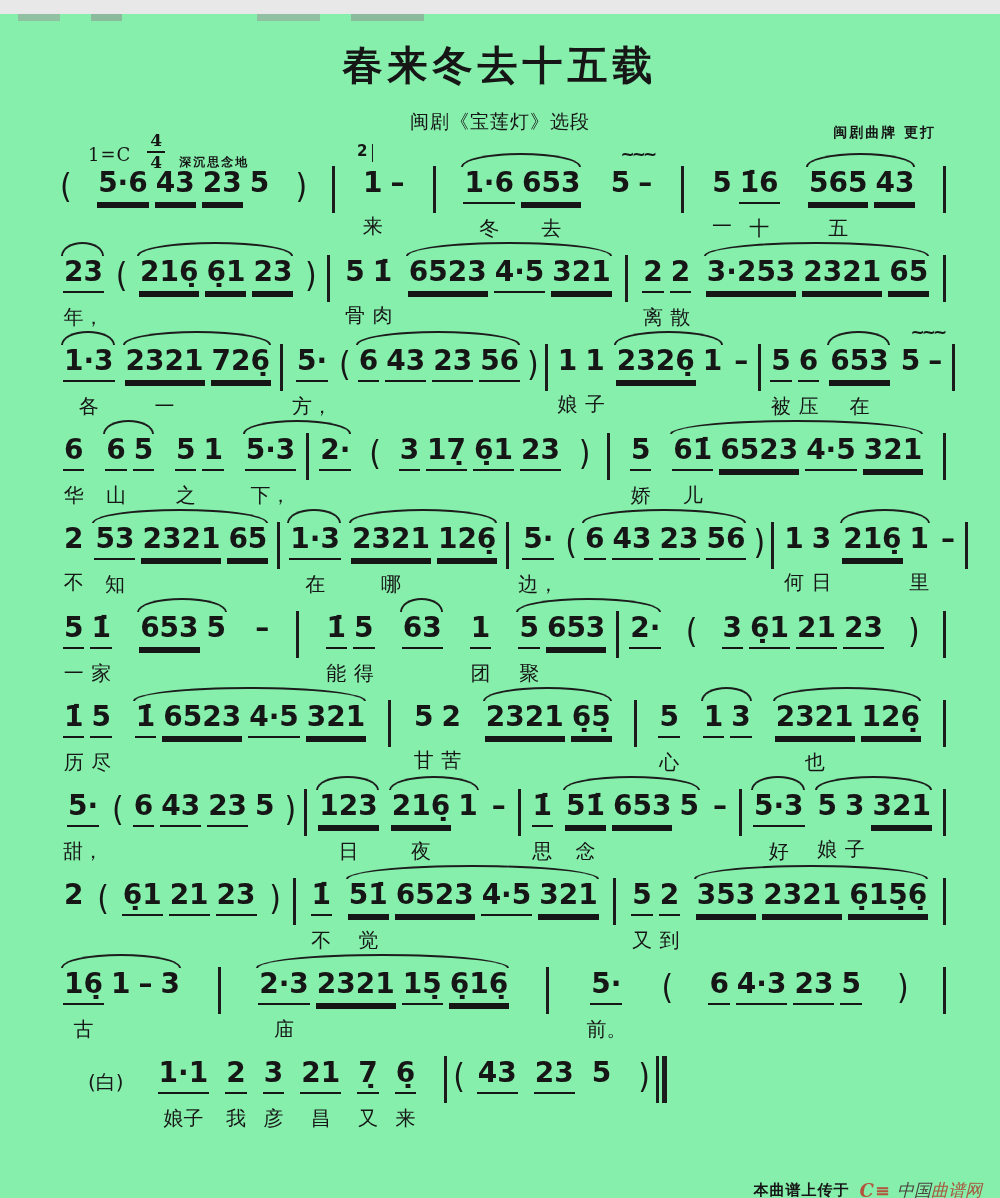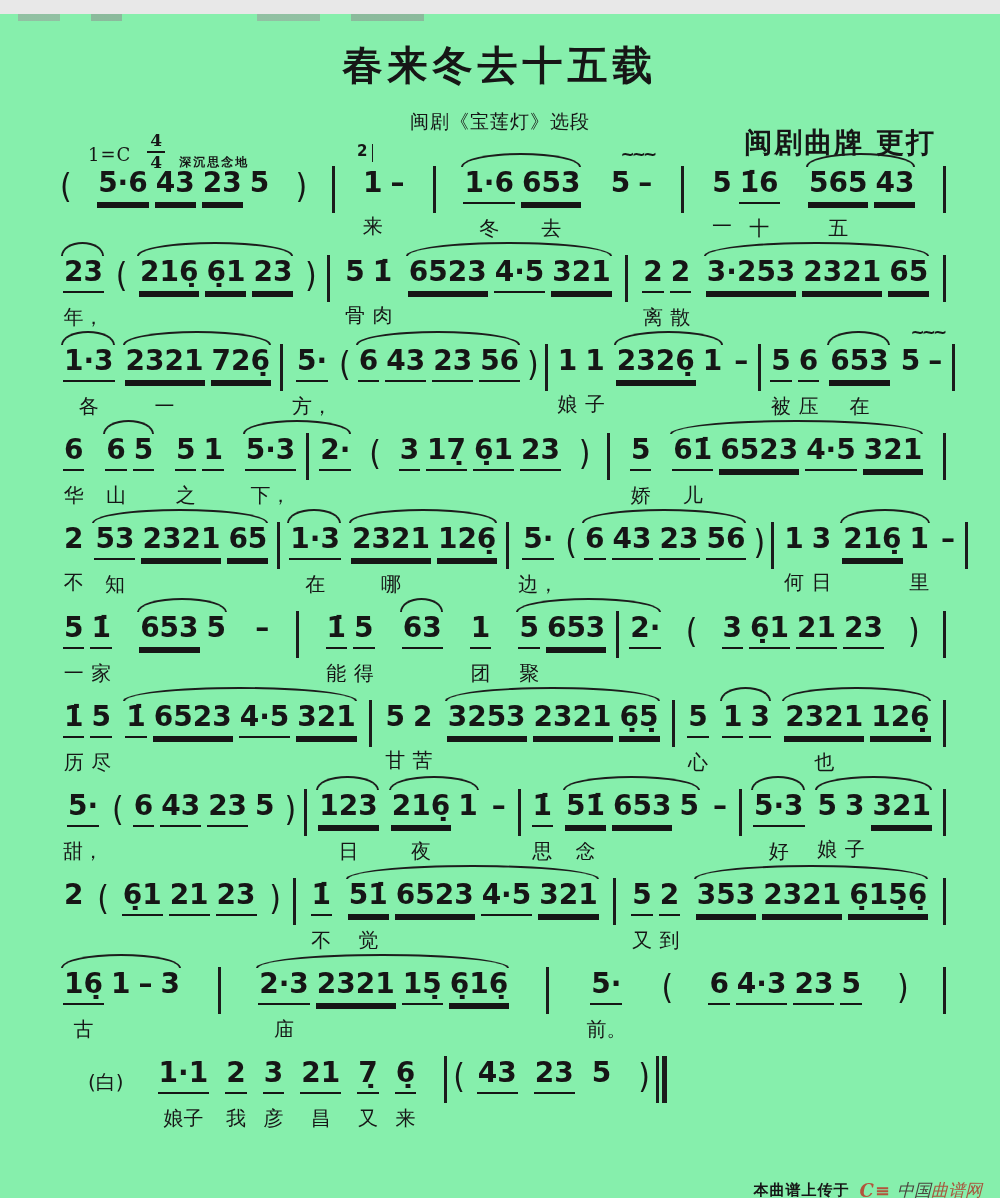--- a/index.html
+++ b/index.html
@@ -7,21 +7,21 @@
   .page {
     position:relative; width:1000px; height:1198px; margin:14px auto;
     background:#86efac; color:#161616; overflow:hidden;
     font-family:"DejaVu Sans","Liberation Sans",sans-serif;
   }
   .artifact { position:absolute; top:0; left:18px; width:520px; height:7px;
     background:linear-gradient(90deg,#9a9a9a 0 8%,transparent 8% 14%,#8f8f8f 14% 20%,transparent 20% 46%,#9a9a9a 46% 58%,transparent 58% 64%,#8f8f8f 64% 78%,transparent 78% 100%);
     opacity:.55; }
   .title { text-align:center; margin-top:24px; font-size:40px; font-weight:900; letter-spacing:5px; }
   .subtitle { text-align:center; margin-top:16px; font-size:19px; font-weight:400; letter-spacing:1px; }
-  .credit { position:absolute; top:110px; right:64px; font-size:28px; font-weight:700; letter-spacing:2px; }
+  .credit { position:absolute; top:110px; right:64px; font-size:14px; font-weight:700; letter-spacing:2px; }
   .keyline { position:absolute; top:118px; left:88px; display:flex; align-items:flex-start;
     font-family:"DejaVu Serif","Liberation Serif",serif; font-size:18px; }
   .keysig { margin-top:12px; letter-spacing:1px; }
   .ts { display:inline-flex; flex-direction:column; align-items:center; margin-left:16px; line-height:1.05;
     font-size:17px; font-weight:600; }
   .ts .tsn { border-bottom:2px solid #161616; padding:0 3px 1px; }
   .ts .tsd { padding-top:1px; }
   .expr { margin-top:22px; margin-left:14px; font-size:12px; font-weight:700;
     font-family:Liberation Sans, sans-serif; letter-spacing:2px; }
   .score { margin-top:16px; padding:0 50px 0 58px; }
@@ -630,24 +630,20 @@
             <div class="note u0">5</div>
             <div class="lyr">甘</div>
           </div>
           <div class="cell">
             <div class="note u0">2</div>
             <div class="lyr">苦</div>
           </div>
         </div>
         <div class="grp arc">
           <div class="cell">
-            <div class="note u2">3253</div>
-            <div class="lyr"></div>
-          </div>
-          <div class="cell">
             <div class="note u2">2321</div>
             <div class="lyr"></div>
           </div>
           <div class="cell">
             <div class="note u2">6̣5̣</div>
             <div class="lyr"></div>
           </div>
         </div>
         <div class="bar"></div>
         <div class="grp">

